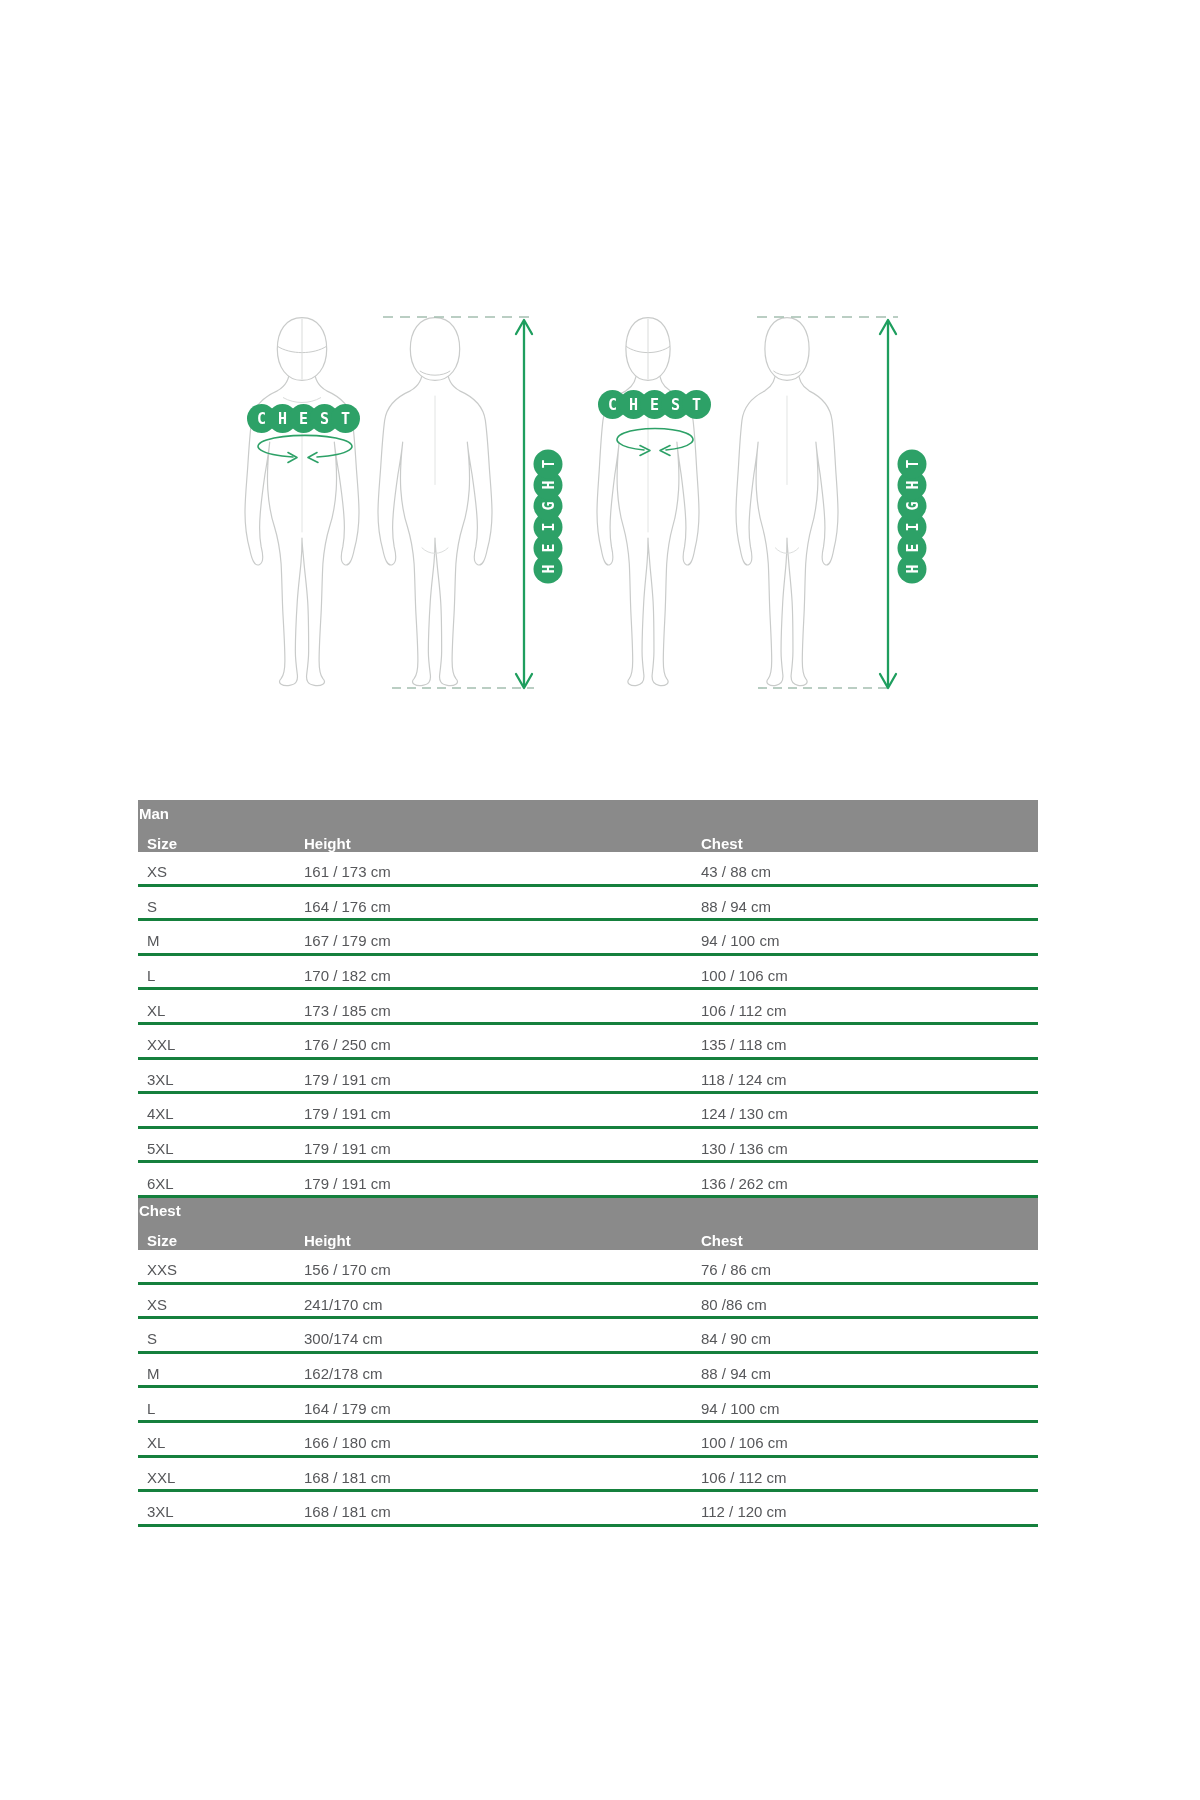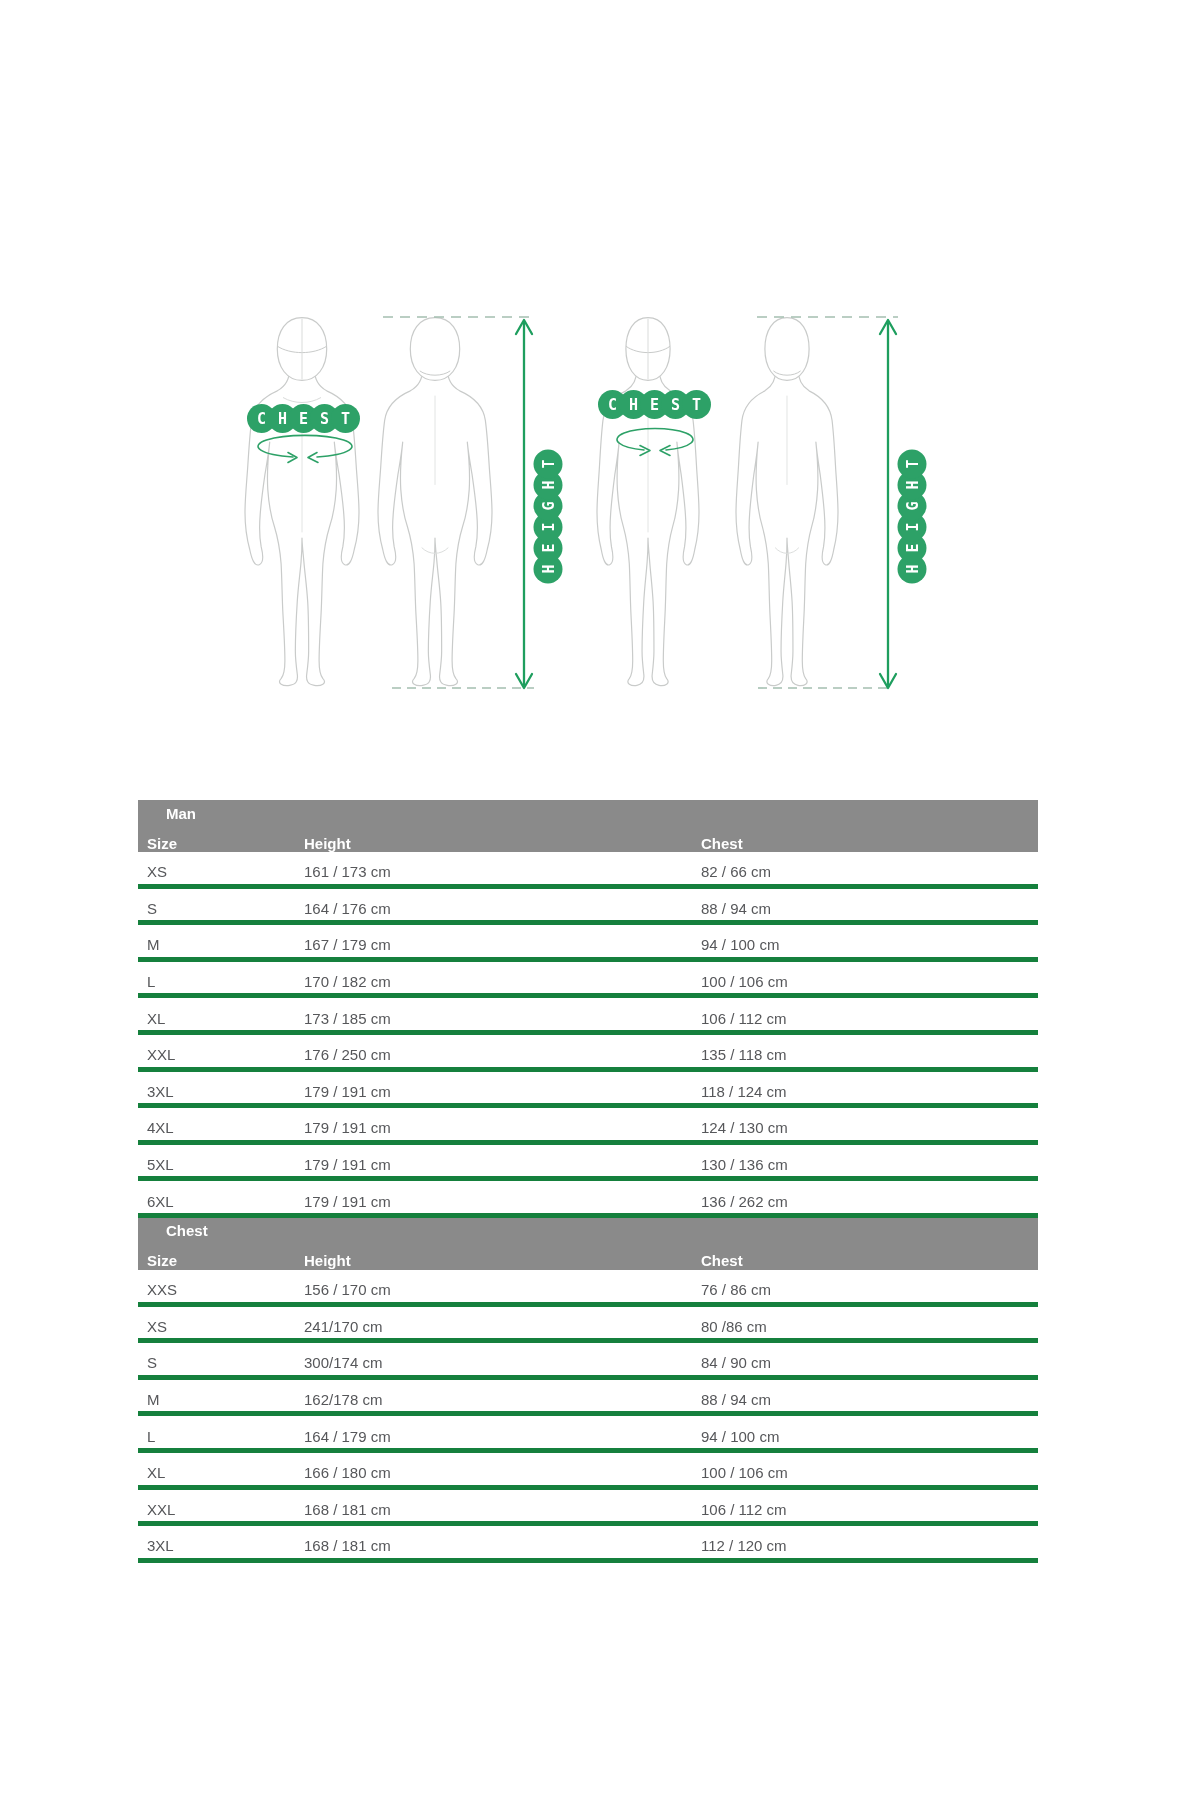--- a/index.html
+++ b/index.html
@@ -20,26 +20,26 @@
   }
   .bubble .lt + .lt{margin-left:-8px;}
   .bubble.vert{transform:rotate(-90deg);transform-origin:50% 50%;}
 
   
   .size-table{
     position:absolute;left:138px;top:800px;width:900px;
     color:#56575a;font-size:15px;z-index:2;
   }
   .sec-head{background:#8a8a8a;color:#ffffff;font-weight:bold;}
-  .sec-title{height:26px;display:flex;align-items:center;padding-left:1px;margin-left:27px;}
+  .sec-title{height:26px;display:flex;align-items:center;padding-left:1px;}
   .grid-row{display:grid;grid-template-columns:157px 397px 1fr;padding-left:9px;}
   .col-row{height:26px;align-items:center;}
   .data-row{
     height:31.6px;align-items:center;background:#fff;
-    border-bottom:5px solid #15803d;
+    border-bottom:3px solid #15803d;
   }
   .cell{white-space:nowrap;margin-top:8px;}
 </style>
 </head>
 <body>
 
 <svg id="figure-svg" width="1200" height="760" viewBox="0 0 1200 760">
   <defs>
 
     <path id="bodyShape" fill="#ffffff" stroke="var(--fig-line)" stroke-width="1.2" stroke-linejoin="round" stroke-linecap="round" vector-effect="non-scaling-stroke" d="
@@ -158,21 +158,21 @@
     <div class="grid-row col-row">
       <div class="cell">Size</div>
       <div class="cell">Height</div>
       <div class="cell">Chest</div>
     </div>
   </div>
 
   <div class="grid-row data-row">
     <div class="cell">XS</div>
     <div class="cell">161 / 173 cm</div>
-    <div class="cell">82 / 66 cm</div>
+    <div class="cell">43 / 88 cm</div>
   </div>
   <div class="grid-row data-row">
     <div class="cell">S</div>
     <div class="cell">164 / 176 cm</div>
     <div class="cell">88 / 94 cm</div>
   </div>
   <div class="grid-row data-row">
     <div class="cell">M</div>
     <div class="cell">167 / 179 cm</div>
     <div class="cell">94 / 100 cm</div>

